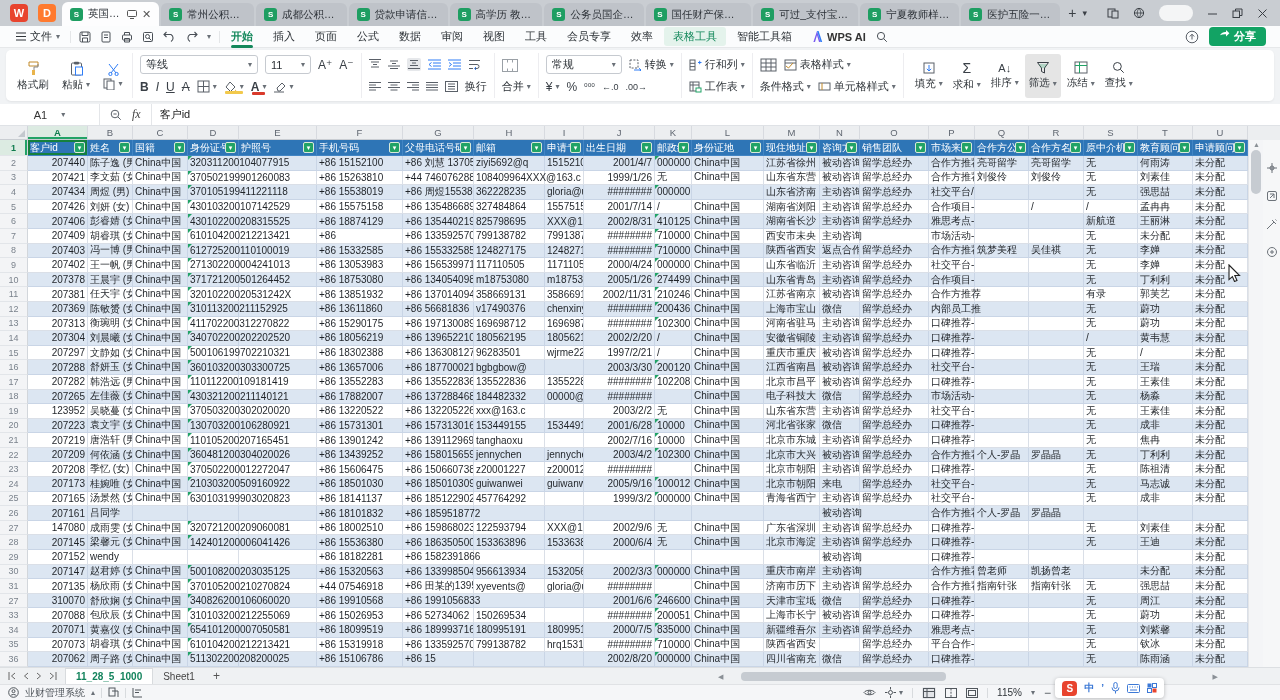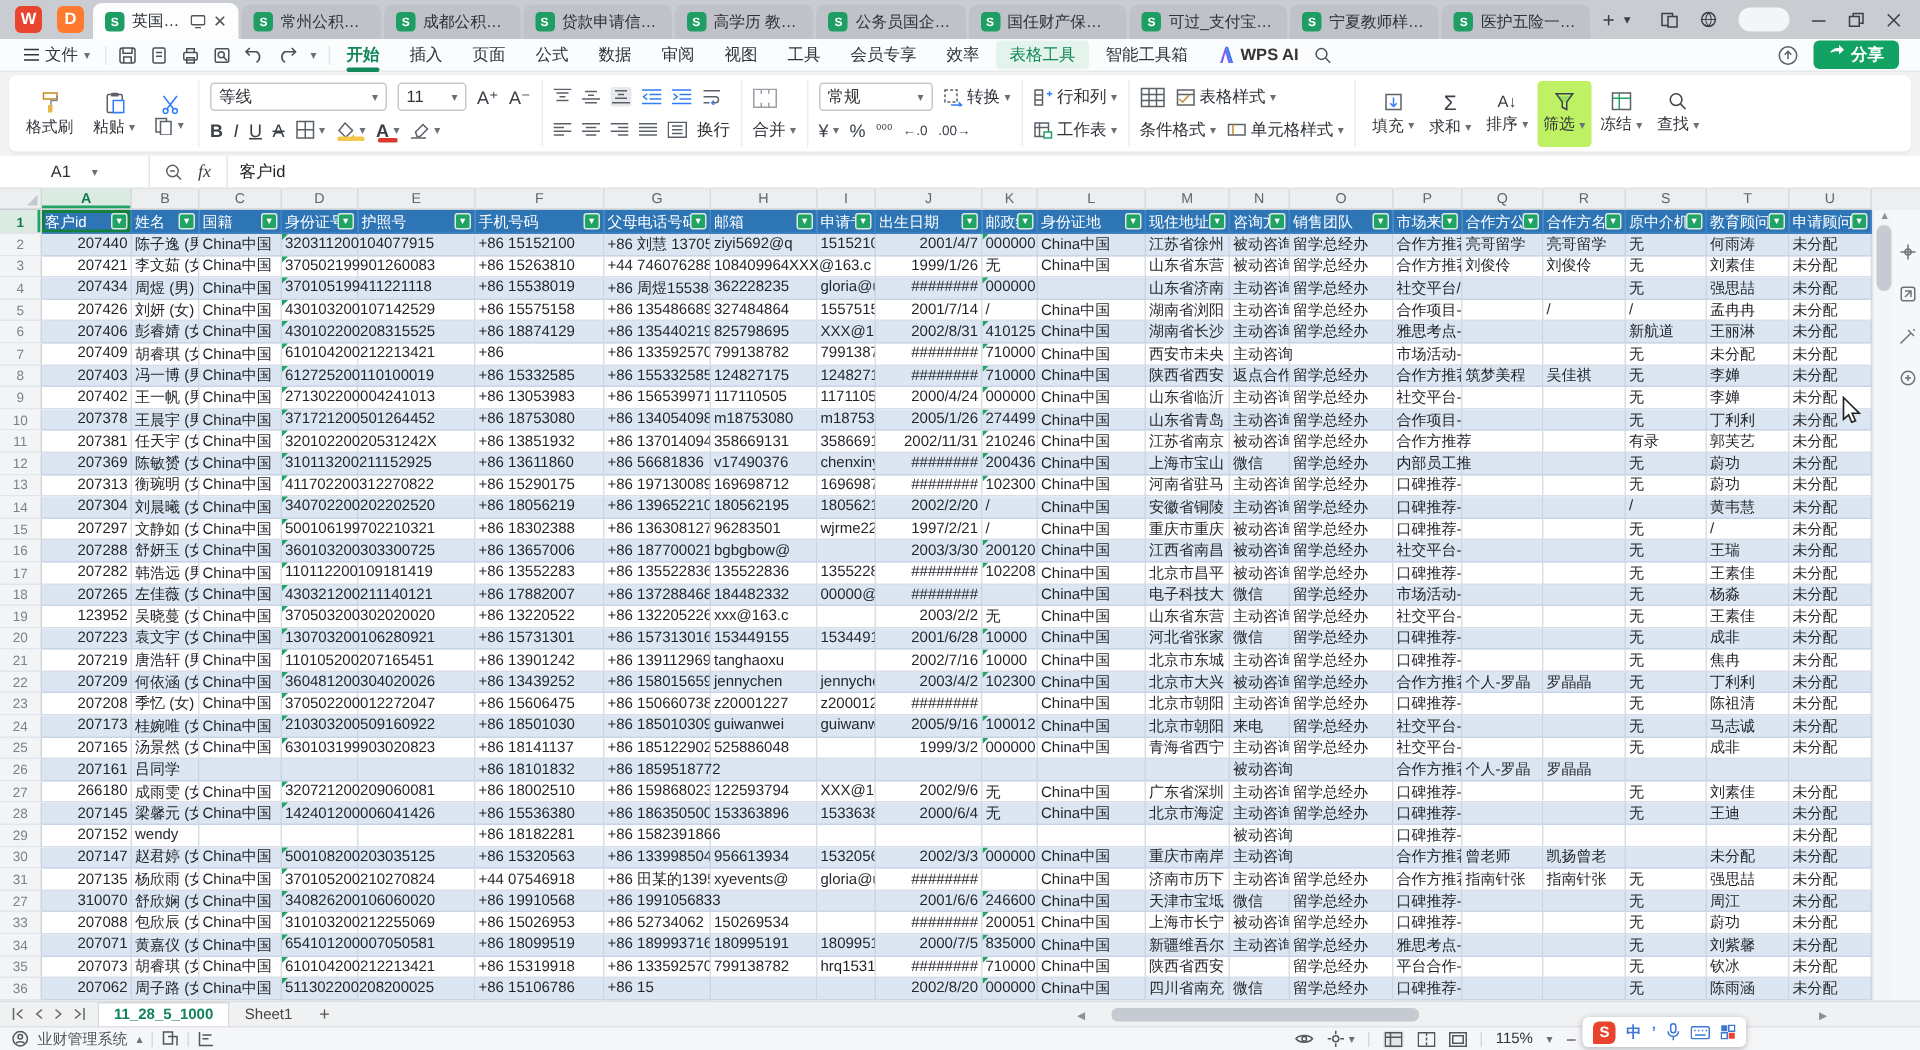--- a/index.html
+++ b/index.html
@@ -33,21 +33,21 @@
   .aibadge{display:flex;align-items:center;gap:4px;padding:0 8px;font-weight:bold;color:#333}
   .mright{margin-left:auto;display:flex;align-items:center;gap:10px;padding-right:6px}
   .sharebtn{display:flex;align-items:flex-start;gap:4px;background:#12a364;color:#fff;border-radius:4px;padding:2px 10px;font-weight:bold}
   
   .ribbonband{height:56px;background:#f1f3f5;padding:2px 6px 3px}
   .ribbon{background:#fff;border-radius:5px;height:51px;display:flex;align-items:stretch;padding:3px 2px;box-shadow:0 1px 2px rgba(60,64,70,.08)}
   .rg{display:flex;flex-direction:column;justify-content:space-between;padding:1px 7px;border-right:1px solid #ededf0}
   .rg:last-child{border-right:none}
   .rrow{display:flex;align-items:center;gap:7px;height:21px}
   .vbtn{display:flex;flex-direction:column;align-items:center;justify-content:center;min-width:36px;height:44px;font-size:10.5px;color:#2e3338;border-radius:3px;gap:2px}
-  .vbtn.on{background:#bef264}
+  .vbtn.on{background:#e5e5e5}
   .hbtn{display:flex;align-items:center;gap:3px;color:#2e3338;white-space:nowrap}
   .crt{font-size:8px;color:#6a7077}
   .selbox{border:1px solid #c6cad0;border-radius:3px;display:flex;align-items:center;justify-content:space-between;padding:0 5px;height:19px;color:#2e3338}
   .glyph{font-size:12px;color:#3a4047}
   .bi{font-weight:bold}.it{font-style:italic}.un{text-decoration:underline}.st{text-decoration:line-through}
   .abar{position:relative}
   .abar i{position:absolute;left:1px;right:1px;bottom:-1px;height:3px;border-radius:1px;display:block}
   
   .fbar{height:22px;background:#fff;display:flex;align-items:center;border-bottom:1px solid #dfe2e6}
   .namebox{width:100px;display:flex;align-items:center;justify-content:center;gap:14px;border-right:1px solid #e4e6e9;height:100%}
@@ -2273,21 +2273,21 @@
         <div class="cell" style="width:78px">
           <span class="t"></span>
         </div>
         <div class="cell" style="width:86px">
           <span class="t">+86 18141137</span>
         </div>
         <div class="cell" style="width:71px">
           <span class="t">+86 1851229020</span>
         </div>
         <div class="cell spill" style="width:71px">
-          <span class="t">525886048</span>
+          <span class="t">457764292</span>
         </div>
         <div class="cell" style="width:39px">
           <span class="t"></span>
         </div>
         <div class="cell ar" style="width:71px">
           <span class="t">1999/3/2</span>
         </div>
         <div class="cell gc" style="width:37px">
           <span class="t">000000</span>
         </div>
@@ -2384,21 +2384,21 @@
         <div class="cell" style="width:55px">
           <span class="t"></span>
         </div>
         <div class="cell" style="width:55px">
           <span class="t"></span>
         </div>
       </div>
       <div class="grow">
         <div class="rnum">27</div>
         <div class="cell ar" style="width:60px">
-          <span class="t">266180</span>
+          <span class="t">147080</span>
         </div>
         <div class="cell" style="width:45px">
           <span class="t">成雨雯 (女</span>
         </div>
         <div class="cell" style="width:55px">
           <span class="t">China中国</span>
         </div>
         <div class="cell spill gc" style="width:51px">
           <span class="t">320721200209060081</span>
         </div>

